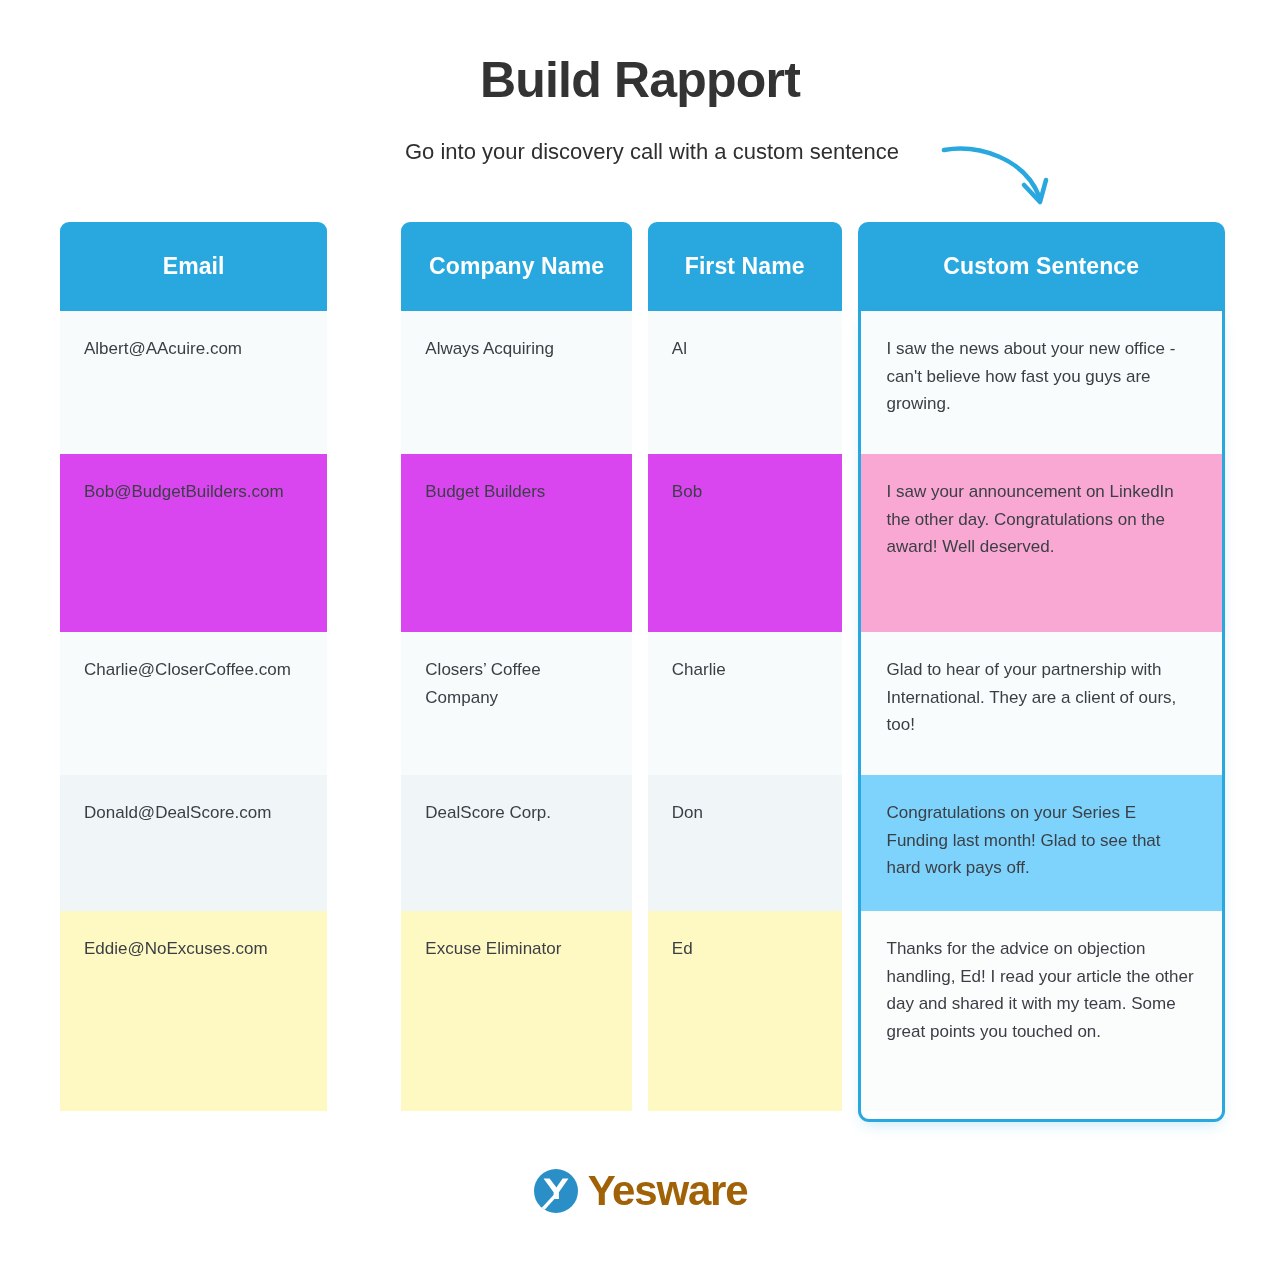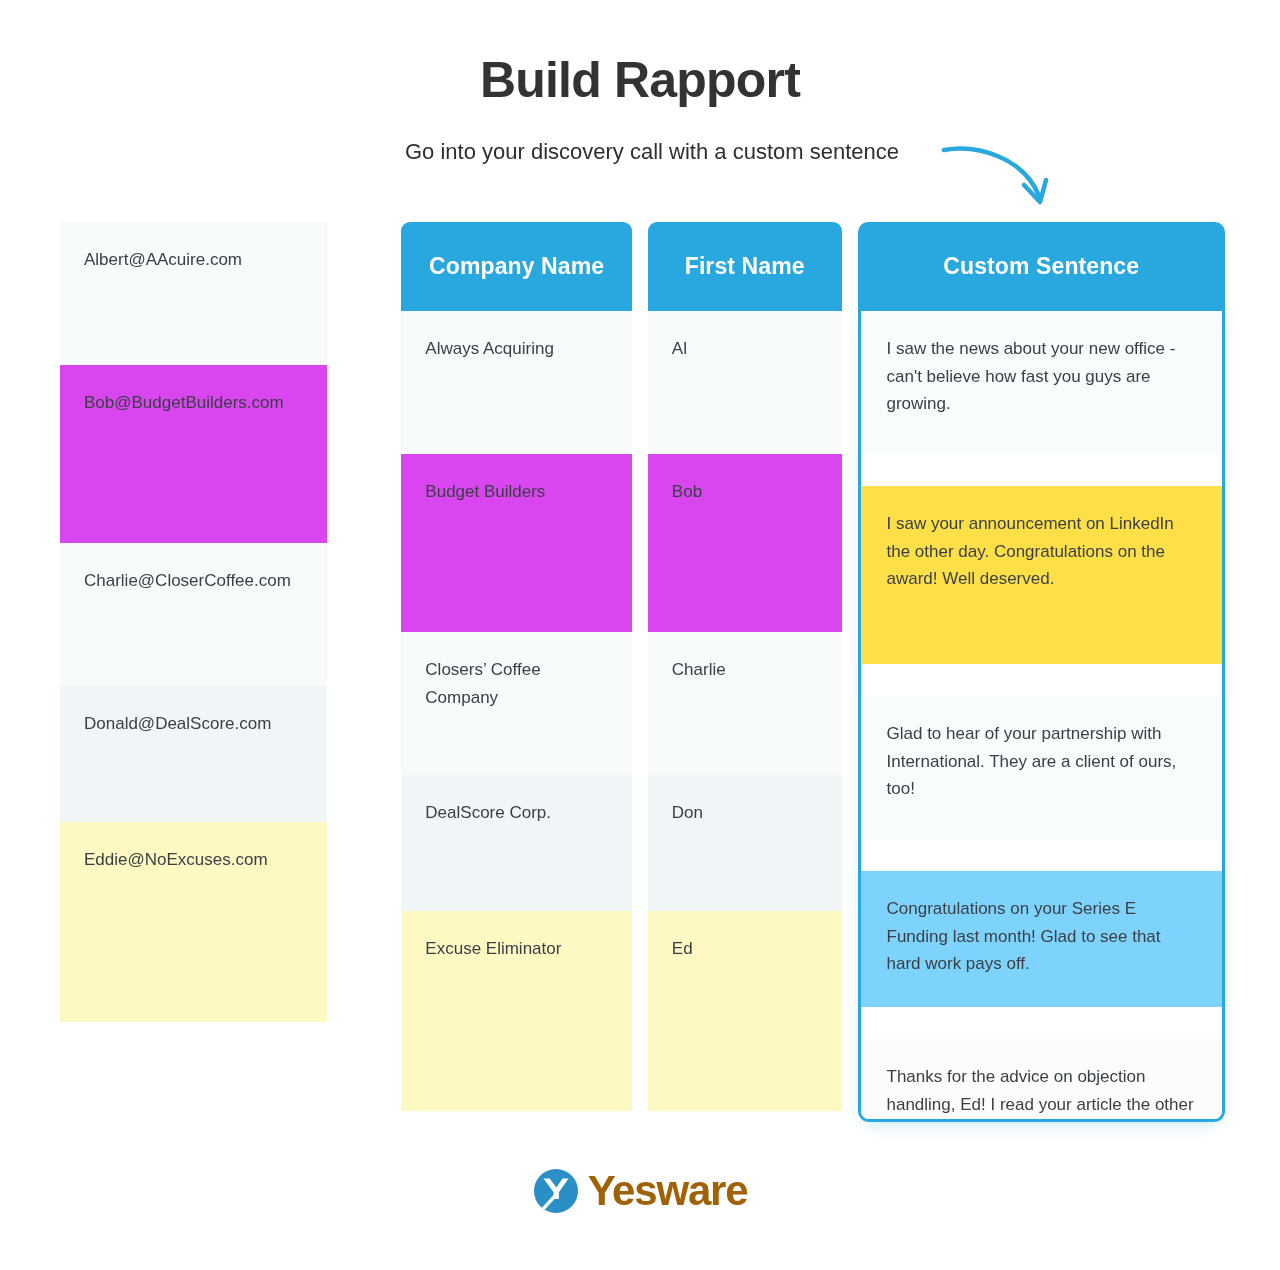--- a/index.html
+++ b/index.html
@@ -101,21 +101,20 @@
   .col-custom .col-head {
     border-radius: 10px 10px 0 0;
   }
 
   .col-custom .col-body {
     border: 3px solid #29a8df;
     border-top: none;
     border-radius: 0 0 11px 11px;
     background: #ffffff;
     box-shadow: 0 7px 16px -6px rgba(41,168,223,0.30);
-    gap: 32px;
   }
 
   .cell {
     padding: 24px 22px 0 24px;
     font-size: 17px;
     line-height: 27.5px;
     color: #3b3f45;
     flex: 0 0 auto;
     overflow: hidden;
   }
@@ -124,21 +123,21 @@
   .cell.r1 { height: 178px; background: #d946ef; }
   .cell.r2 { height: 143px; background: #f7fbfc; }
   .cell.r3 { height: 136px; background: #f0f5f8; }
   .cell.r4 { height: 200px; background: #fef9c3; }
 
   .col-custom .cell {
     padding: 24px 26px 0 26px;
     background: transparent;
   }
   .col-custom .cell.r0 { background: #f8fcfc; }
-  .col-custom .cell.r1 { background: #fde047; }
+  .col-custom .cell.r1 { background: #f9a8d4; }
   .col-custom .cell.r2 { background: #f8fcfc; }
   .col-custom .cell.r3 { background: #7dd3fc; }
   .col-custom .cell.r4 { background: #fbfdfd; }
 
   
   .footer {
     position: absolute;
     top: 1168px;
     left: 0;
     width: 1280px;
@@ -171,20 +170,21 @@
   <div class="subtitle">Go into your discovery call with a custom sentence</div>
 
   <svg class="arrow" viewBox="0 0 130 82" fill="none">
     <path d="M6 22 C 40 16, 86 30, 101 68" stroke="#29a8df" stroke-width="4.6" stroke-linecap="round" fill="none"></path>
     <path d="M86 57 L102 74 L108 52" stroke="#29a8df" stroke-width="4.6" stroke-linecap="round" stroke-linejoin="round" fill="none"></path>
   </svg>
 
   <div class="table">
 
     <div class="col col-email">
+      <div class="col-head">Email</div>
       <div class="col-body">
         <div class="cell r0">Albert@AAcuire.com</div>
         <div class="cell r1">Bob@BudgetBuilders.com</div>
         <div class="cell r2">Charlie@CloserCoffee.com</div>
         <div class="cell r3">Donald@DealScore.com</div>
         <div class="cell r4">Eddie@NoExcuses.com</div>
       </div>
     </div>
 
     <div class="col col-company">

